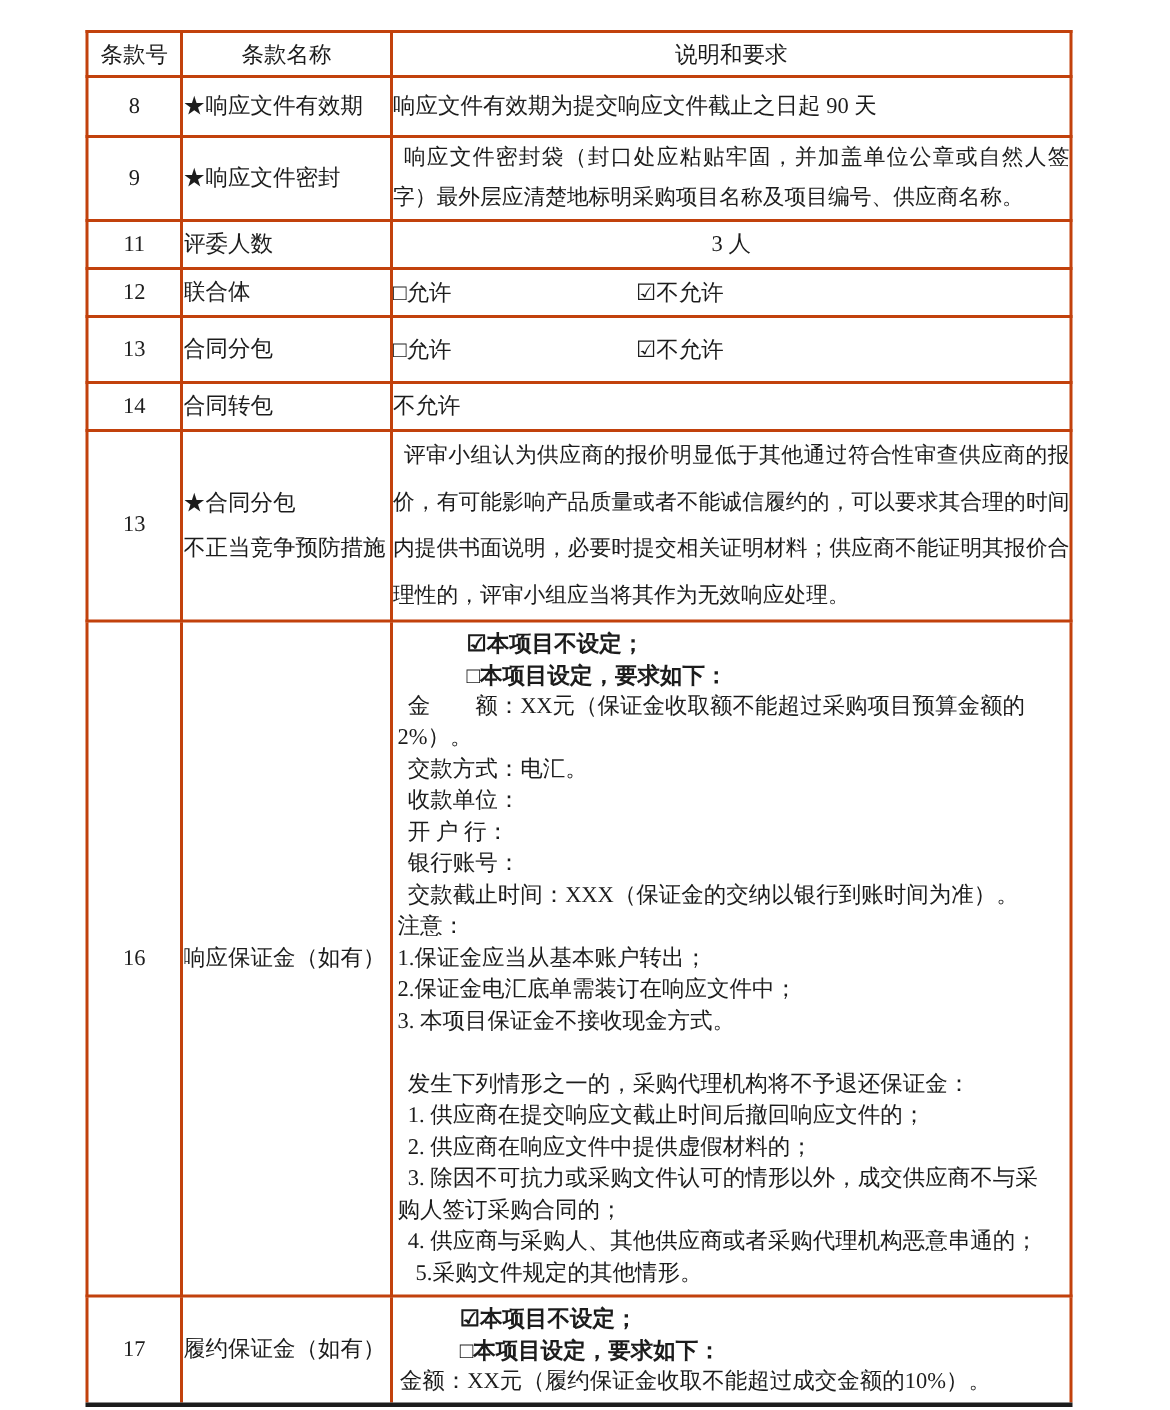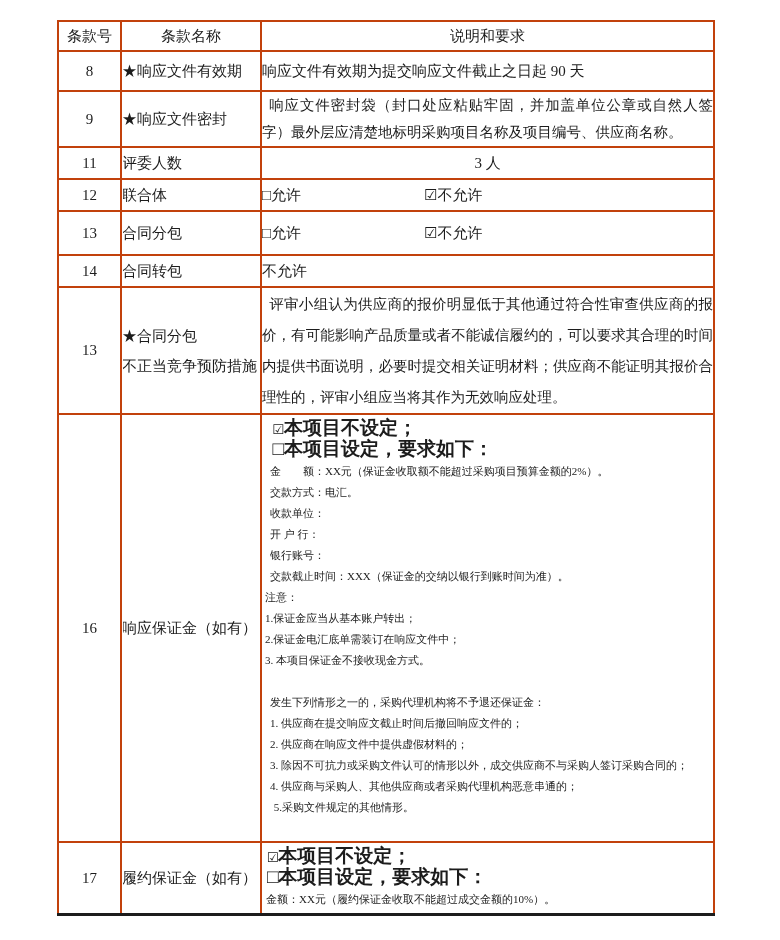--- a/index.html
+++ b/index.html
@@ -27,25 +27,26 @@
   .name-cell{text-align:left;line-height:30px;padding:0 2px;border-radius:10px;}
   .content-cell{text-align:left;padding:2px 8px;}
   .content-cell.center{text-align:center;padding:4px 0;}
   .content-cell.top{vertical-align:top;padding:4px 8px 3px 3px;}
   .para{
     text-align:justify;font-size:14.5px;text-indent:0.5em;
   }
   .plain{line-height:20px;}
   .opt{white-space:nowrap;}
   .opt-first{display:inline-block;min-width:162px;}
-  .line{line-height:21px;font-size:11px;white-space:normal;}
+  .line{line-height:21px;font-size:15px;white-space:normal;}
   .bold-line{
     font-weight:bold;
-    font-family:Liberation Mono, monospace;
-    font-size:19px;
+    font-family:Liberation Sans, sans-serif;
+    font-size:15px;
+    margin-left:40px;
   }
   .blank-line{height:21px;}
 </style>
 </head>
 <body>
 
 <div class="page">
   <table class="terms">
     <colgroup>
       <col class="c-num">

